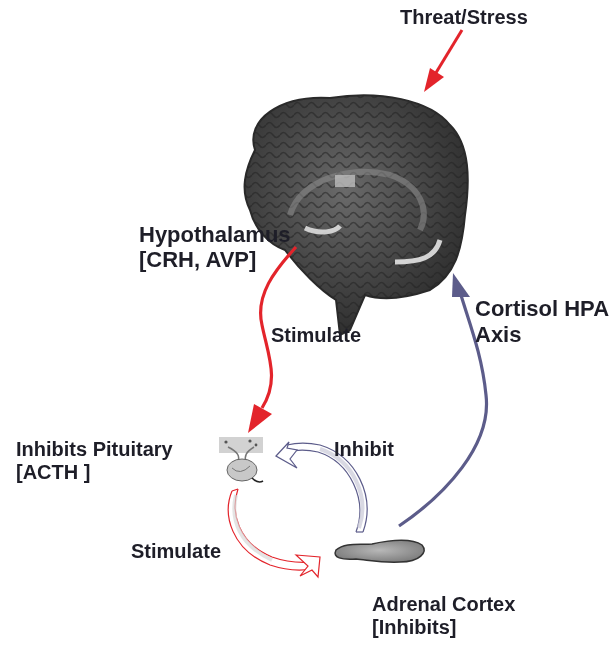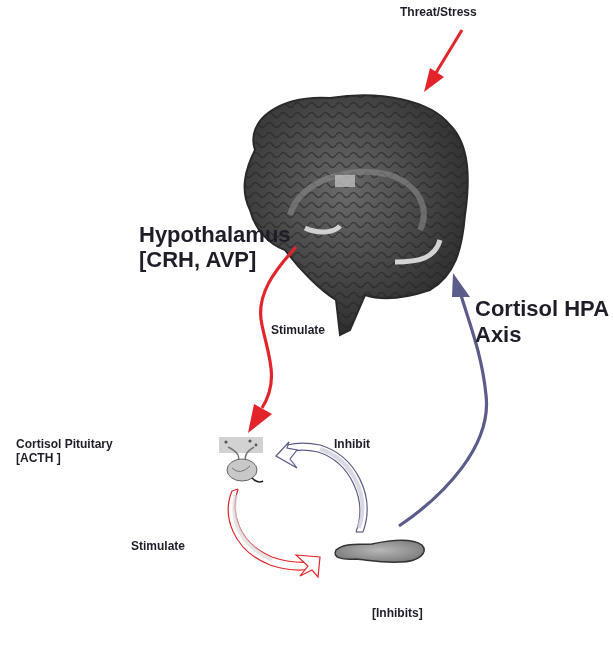--- a/index.html
+++ b/index.html
@@ -1,19 +1,19 @@
 <!DOCTYPE html>
 <html><head>
 <meta charset="utf-8">
 <style>
   html, body { margin: 0; padding: 0; background: #ffffff; }
   body { width: 613px; height: 658px; position: relative; overflow: hidden;
          font-family: "Liberation Sans", sans-serif; color: #1e1e28; }
   .lbl { position: absolute; font-weight: bold; line-height: 1.15; white-space: pre; }
-  .lbl-lg { font-size: 12px; }
+  .lbl-lg { font-size: 20px; }
   .lbl-md { font-size: 22px; }
   svg.canvas { position: absolute; left: 0; top: 0; }
 </style>
 </head>
 <body>
 
 <svg class="canvas" width="613" height="658" viewBox="0 0 613 658">
   <defs>
     <radialGradient id="brainGrad" cx="45%" cy="40%" r="65%">
       <stop offset="0%" stop-color="#6a6a6a"></stop>
@@ -86,19 +86,19 @@
 </svg>
 
 <div class="lbl lbl-lg" style="left:400px; top:6px;">Threat/Stress</div>
 
 <div class="lbl lbl-md" style="left:139px; top:222px;"><span>Hypothalamus</span><br><span>[CRH, AVP]</span></div>
 
 <div class="lbl lbl-lg" style="left:271px; top:324px;">Stimulate</div>
 
 <div class="lbl lbl-md" style="left:475px; top:271px;"><br><span>Cortisol HPA</span><br><span>Axis</span></div>
 
-<div class="lbl lbl-lg" style="left:16px; top:438px;"><span>Cortisol Pituitary</span><br><span>[ACTH ]</span></div>
+<div class="lbl lbl-lg" style="left:16px; top:438px;"><span>Inhibits Pituitary</span><br><span>[ACTH ]</span></div>
 
 <div class="lbl lbl-lg" style="left:334px; top:438px;">Inhibit</div>
 
 <div class="lbl lbl-lg" style="left:131px; top:540px;">Stimulate</div>
 
-<div class="lbl lbl-lg" style="left:372px; top:593px;"><br><span>[Inhibits]</span></div>
+<div class="lbl lbl-lg" style="left:372px; top:593px;"><span>Adrenal Cortex</span><br><span>[Inhibits]</span></div>
 
 </body></html>

